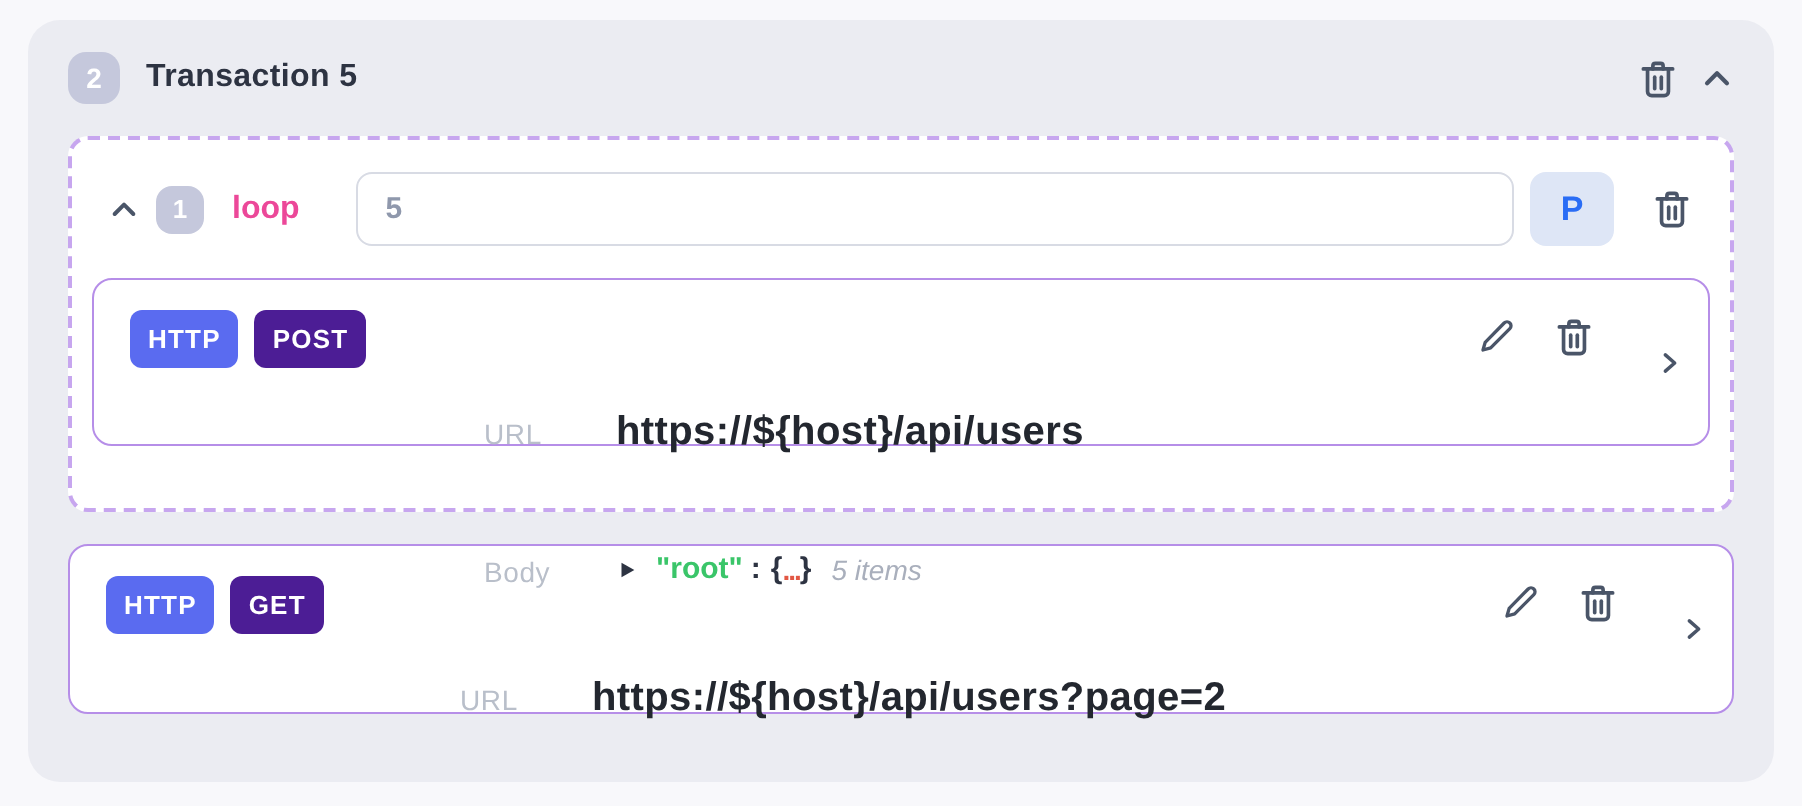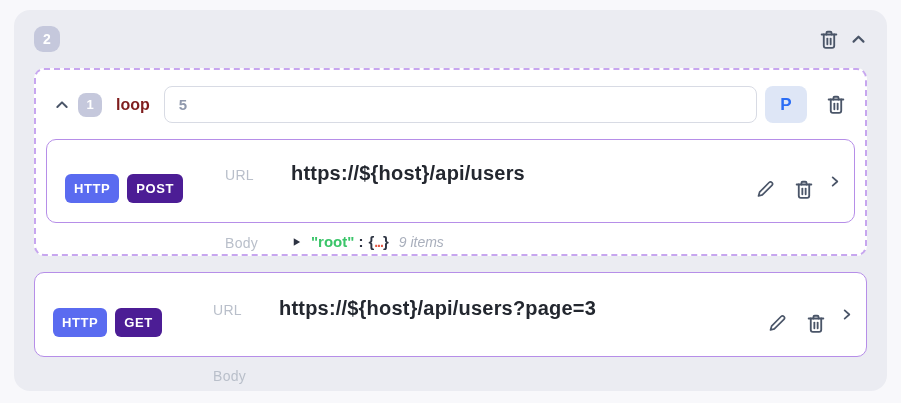--- a/index.html
+++ b/index.html
@@ -44,21 +44,21 @@
     border:2px dashed #c7a6ef;
     border-radius:10px;
     height:188px;
   }
   .loop-header {
     display:flex; align-items:center;
     margin:16px 14px 0 18px;
   }
   .loop-header .collapse { margin-right:8px; }
   .index-badge.small { width:24px; height:24px; font-size:13px; border-radius:8px; margin-right:14px; }
-  .loop-label { font-size:16px; font-weight:bold; color:#7f1d1d; margin-right:14px; }
+  .loop-label { font-size:16px; font-weight:bold; color:#ec4899; margin-right:28px; }
   .loop-input {
     flex:1; height:37px;
     border:1px solid #d8dbe4; border-radius:8px;
     padding:0 14px;
     font-family:"Liberation Sans", sans-serif;
     font-size:15px; font-weight:bold; color:#8f98ac;
     outline:none; background:#ffffff;
     min-width:0;
   }
   .p-button {
@@ -69,21 +69,21 @@
     font-size:17px; font-weight:bold;
     cursor:pointer;
   }
   .loop-header .trash { margin-left:18px; margin-right:4px; }
 
   
   .http-row {
     background:#ffffff;
     border:1.5px solid #b68ee8;
     border-radius:10px;
-    display:flex; align-items:center;
+    display:flex; align-items:flex-start;gap:17px;
   }
   .http-row.in-loop { margin:16px 10px 0 10px; height:84px; }
   .http-row.standalone { margin-top:16px; height:85px; }
 
   .badges { display:flex; gap:8px; margin:15px 0 0 18px; width:160px; flex:0 0 auto; align-items:flex-start; }
   .badge {
     color:#ffffff; font-size:13px; font-weight:bold;
     letter-spacing:.6px; padding:8px 9px; border-radius:6px; line-height:1;
   }
   .badge.proto { background:#5a6bf0; }
@@ -106,20 +106,21 @@
   .row-chevron { align-self:center; margin:0 12px 0 13px; flex:0 0 auto; }
 </style>
 </head>
 <body>
 
 <div class="page">
   <div class="transaction-card">
 
     <div class="tx-header">
       <span class="index-badge">2</span>
+      <span class="tx-title">Transaction 5</span>
       <span class="spacer"></span>
       <span class="icon-btn">
         <span class="icon">
           <svg width="22" height="23" viewBox="0 0 24 24" fill="none" stroke="#4a5568" stroke-width="2" stroke-linecap="round" stroke-linejoin="round">
               <path d="M4 6.5h16"></path>
               <path d="M9.2 6.5V4.9c0-.8.6-1.4 1.4-1.4h2.8c.8 0 1.4.6 1.4 1.4v1.6"></path>
               <path d="M6.3 6.5v12.3c0 1.3 1 2.3 2.3 2.3h6.8c1.3 0 2.3-1 2.3-2.3V6.5"></path>
               <path d="M10.2 11v6.3"></path>
               <path d="M13.8 11v6.3"></path>
             </svg>
@@ -176,21 +177,21 @@
               <span class="expander">
                 <svg width="11" height="12" viewBox="0 0 24 24">
                     <polygon points="6,4 20,12 6,20" fill="#2d3342"></polygon>
                   </svg>
               </span>
               <span class="json-key">"root"</span>
               <span class="json-colon">:</span>
               <span class="json-brace">{</span>
               <span class="json-dots">...</span>
               <span class="json-brace">}</span>
-              <span class="json-items">9 items</span>
+              <span class="json-items">5 items</span>
             </span>
           </div>
         </div>
         <div class="actions">
           <span class="icon-btn">
             <span class="icon">
               <svg width="20" height="21" viewBox="0 0 24 24" fill="none" stroke="#4a5568" stroke-width="2" stroke-linecap="round" stroke-linejoin="round">
                   <path d="M15.7 4.8a2.4 2.4 0 0 1 3.4 3.4L7.6 19.7 3 21l1.3-4.6L15.7 4.8z"></path>
                 </svg>
             </span>
@@ -218,21 +219,21 @@
     </div>
 
     <div class="http-row standalone">
       <div class="badges">
         <span class="badge proto">HTTP</span>
         <span class="badge method">GET</span>
       </div>
       <div class="fields">
         <div class="field-row">
           <span class="field-label">URL</span>
-          <span class="field-value">https://${host}/api/users?page=3</span>
+          <span class="field-value">https://${host}/api/users?page=2</span>
         </div>
         <div class="field-row">
           <span class="field-label">Body</span>
         </div>
       </div>
       <div class="actions">
         <span class="icon-btn">
           <span class="icon">
             <svg width="20" height="21" viewBox="0 0 24 24" fill="none" stroke="#4a5568" stroke-width="2" stroke-linecap="round" stroke-linejoin="round">
                 <path d="M15.7 4.8a2.4 2.4 0 0 1 3.4 3.4L7.6 19.7 3 21l1.3-4.6L15.7 4.8z"></path>

